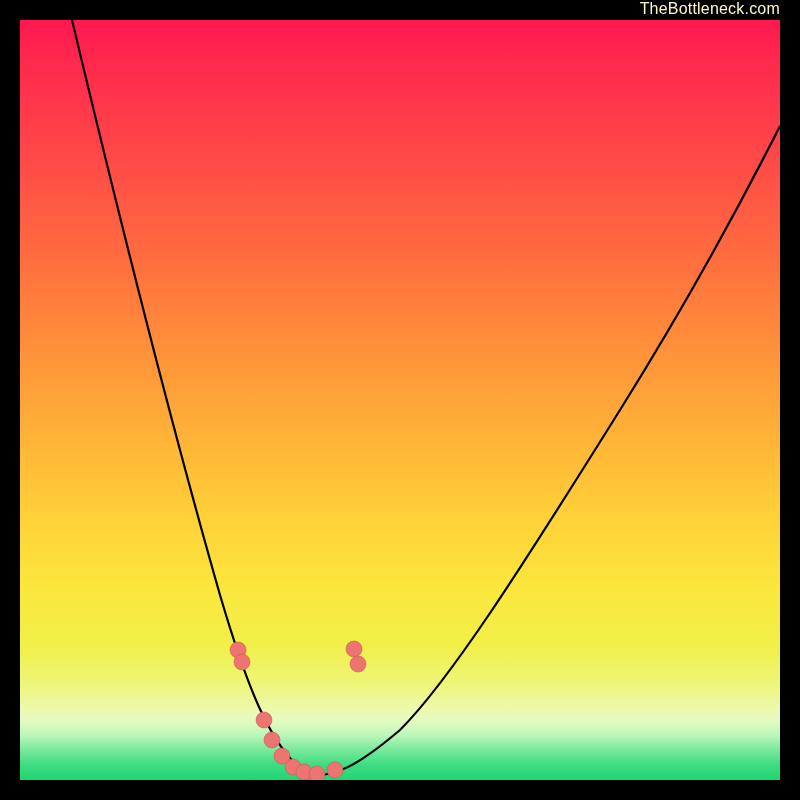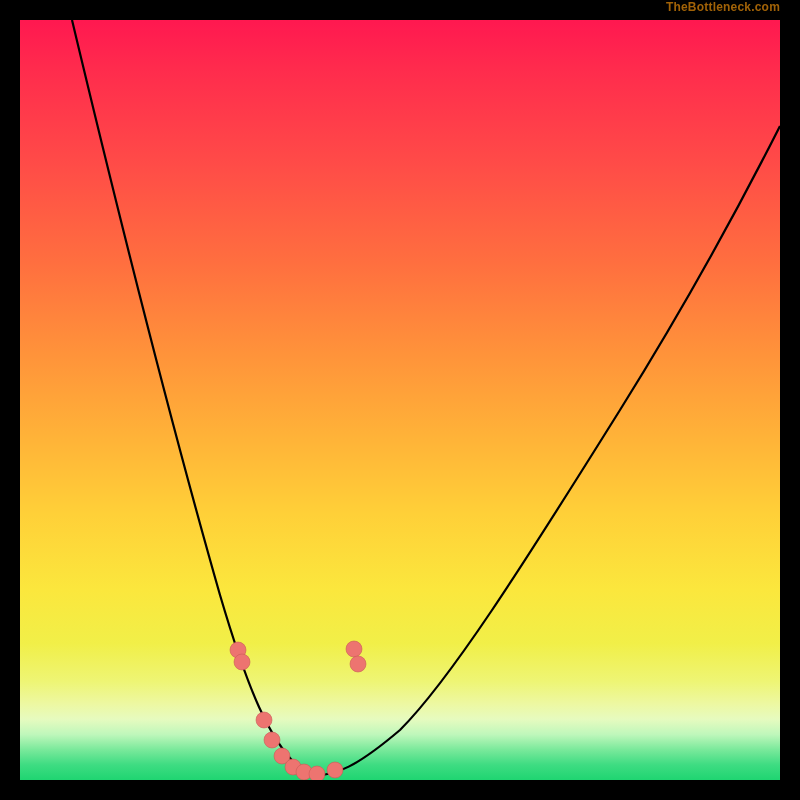--- a/index.html
+++ b/index.html
@@ -42,23 +42,23 @@
       #bff7bb 94%,
       #7ae99b 96%,
       #3edc82 98%,
       #1fd571 100%
     );
   }
   .watermark {
     position: absolute;
     top: 0;
     right: 20px;
-    color: #a16207;
-    font-size: 12px;
-    font-weight: 700;
+    color: #fef9c3;
+    font-size: 16px;
+    font-weight: 400;
     letter-spacing: 0.2px;
     user-select: none;
   }
   svg.curve {
     position: absolute;
     top: 0;
     left: 0;
   }
 </style>
 </head>

